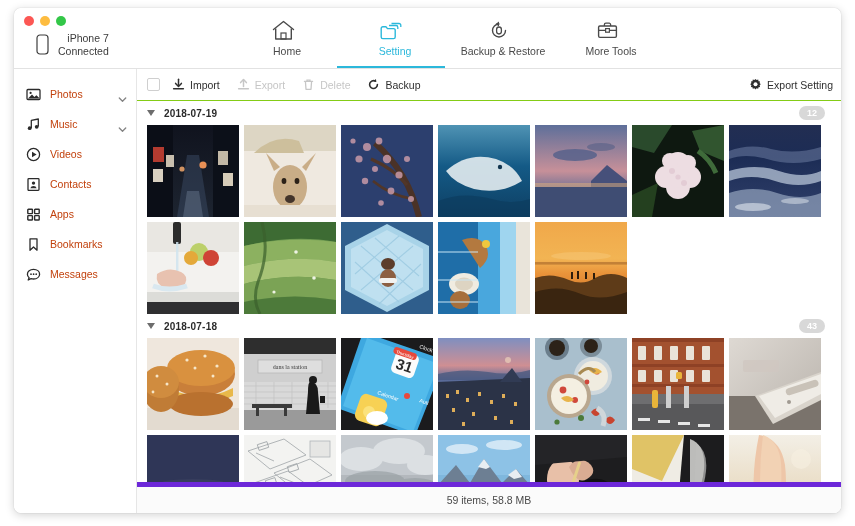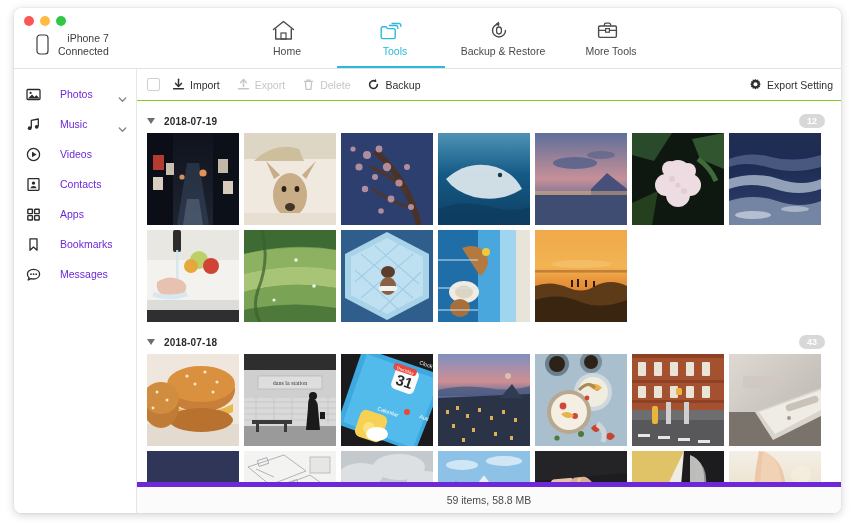--- a/index.html
+++ b/index.html
@@ -92,23 +92,23 @@
     width: 123px;
     background: #ffffff;
     border-right: 1px solid #e6e6e6;
     padding-top: 10px;
     box-sizing: border-box;
   }
   .side-item {
     height: 30px;
     display: flex; align-items: center;
     padding: 0 9px 0 12px;
-    gap: 19px;
+    gap: 9px;
     cursor: pointer;
-    color: #6d28d9;
+    color: #c2410c;
   }
   .side-item .s-ico {
     width: 15px; height: 15px; flex: 0 0 15px;
     display: flex; align-items: center; justify-content: center;
   }
   .side-item .s-label {
     font-size: 10.5px;
     flex: 1 1 auto;
     white-space: nowrap;
   }
@@ -156,21 +156,21 @@
     overflow: hidden;
     position: relative;
     padding-left: 10px;
     box-sizing: border-box;
   }
 
   .group-head {
     height: 24px;
     display: flex; align-items: center;
     padding-right: 16px;
-    margin-top: 8px;
+    margin-top: 0;
   }
   .grp-arrow {
     width: 0; height: 0;
     border-left: 4.5px solid transparent;
     border-right: 4.5px solid transparent;
     border-top: 6px solid #6d6d6d;
     margin-right: 9px;
     cursor: pointer;
   }
   .grp-date {
@@ -269,21 +269,21 @@
         </div>
 
         <div class="navtab active">
           <span class="tab-ico">
             <svg width="25" height="21" viewBox="0 0 25 21">
               <path d="M12.5 3.5 H20 a1.8 1.8 0 0 1 1.8 1.8 V7" fill="none" stroke="#2bb8db" stroke-width="1.3" stroke-linejoin="round"></path>
               <path d="M10 5.5 H17 a1.8 1.8 0 0 1 1.8 1.8 V9" fill="none" stroke="#2bb8db" stroke-width="1.3" stroke-linejoin="round"></path>
               <path d="M2.2 8.3 a1.6 1.6 0 0 1 1.6-1.6 H6.9 l1.6 1.9 H14.6 a1.6 1.6 0 0 1 1.6 1.6 V17 a1.6 1.6 0 0 1-1.6 1.6 H3.8 A1.6 1.6 0 0 1 2.2 17 Z" fill="none" stroke="#2bb8db" stroke-width="1.4" stroke-linejoin="round"></path>
             </svg>
           </span>
-          <span class="tab-label">Tools</span>
+          <span class="tab-label">Setting</span>
         </div>
 
         <div class="navtab">
           <span class="tab-ico">
             <svg width="22" height="21" viewBox="0 0 22 21">
               <path d="M17.5 10.5 A6.5 6.5 0 1 1 11 4" fill="none" stroke="#4a4a4a" stroke-width="1.4" stroke-linecap="round"></path>
               <path d="M11 1.4 L11 6.6 L7.6 4 Z" fill="#4a4a4a"></path>
               <rect x="8.6" y="7" width="4.8" height="7" rx="2.4" fill="none" stroke="#4a4a4a" stroke-width="1.3"></rect>
             </svg>
           </span>

